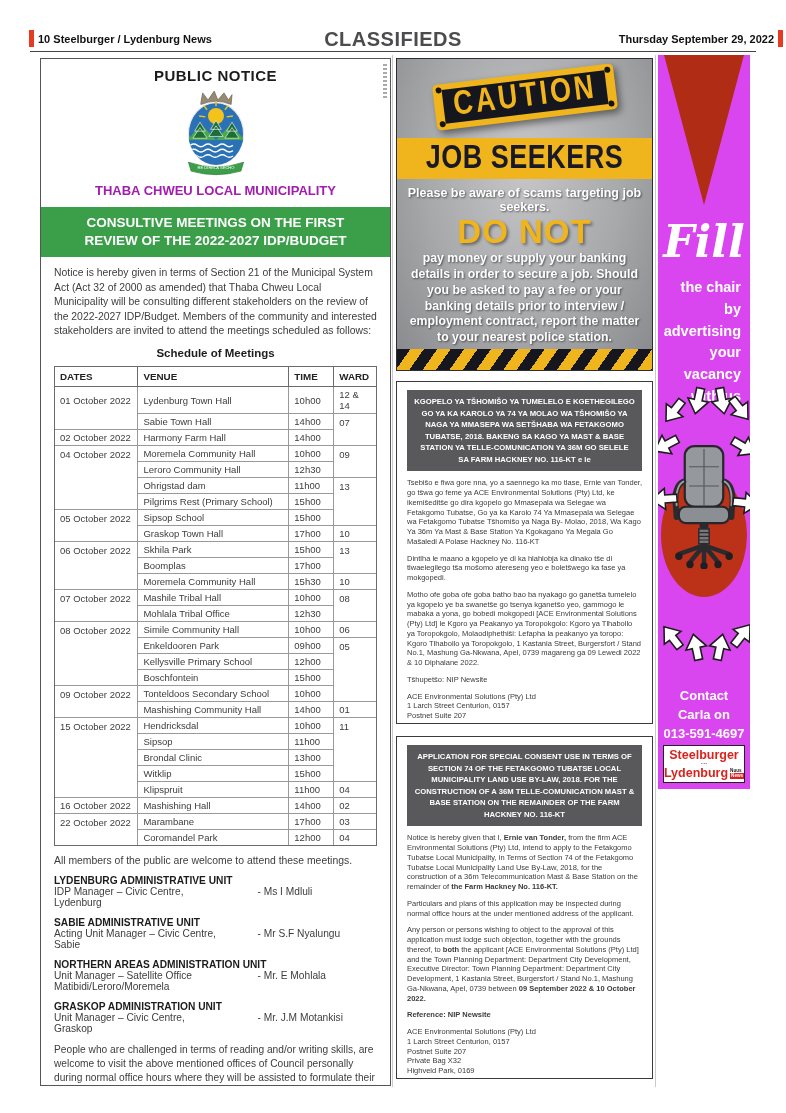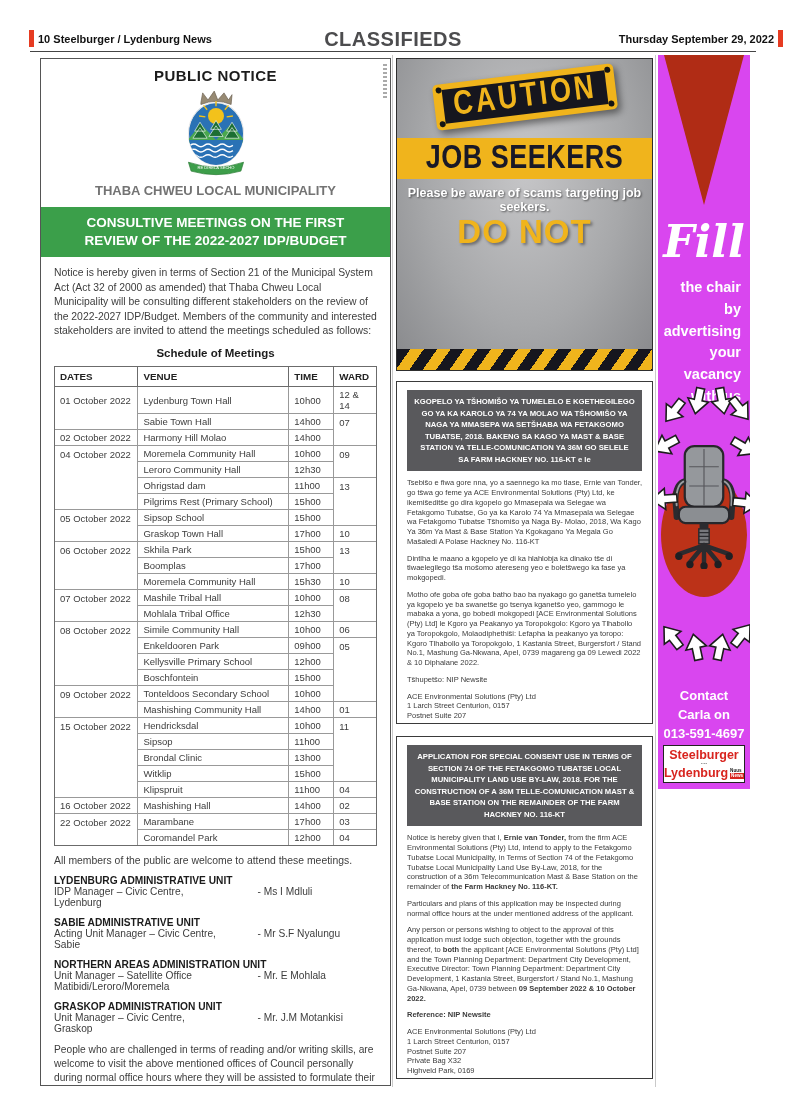--- a/index.html
+++ b/index.html
@@ -15,21 +15,21 @@
   .hdr-rule { position:absolute; left:30px; top:51px; width:726px; height:1px; background:#444; }
   .vrule { position:absolute; top:55px; width:1px; height:1032px; background:#c9c9c9; }
 
   
   .lbox { position:absolute; left:40px; top:58px; width:351px; height:1028px; border:1px solid #555;
           padding:8px 13px 6px; overflow:hidden; }
   .vcode { position:absolute; top:5px; right:3px; width:4px; height:36px;
            background:repeating-linear-gradient(180deg,#aaa 0 2px,transparent 2px 4px); }
   .pn-label { text-align:center; font-weight:bold; font-size:15px; letter-spacing:.5px; color:#1c1c1c; }
   .crest-wrap { text-align:center; margin:4px 0 2px; }
-  .muni-name { text-align:center; font-weight:bold; font-size:13px; color:#737373; margin-top:3px; }
+  .muni-name { text-align:center; font-weight:bold; font-size:13px; color:#a21caf; margin-top:3px; }
   .green-banner { background:#3b9f4a; color:#fff; font-weight:bold; font-size:13.5px; text-align:center;
                   line-height:1.35; padding:7px 18px; margin:9px -13px 9px; }
   .intro { font-size:10.4px; line-height:1.38; color:#3d3d3d; }
   .sched-title { text-align:center; font-weight:bold; font-size:11.5px; margin:9px 0 7px; color:#1c1c1c; }
   table.sched { width:100%; border:1px solid #6b6b6b; border-collapse:separate; border-spacing:0;
                 font-size:9.5px; color:#3c3c3c; }
   table.sched th { text-align:left; font-weight:bold; font-size:9.8px; padding:4px 5px;
                    border-bottom:1px solid #6b6b6b; border-right:1px solid #6b6b6b; color:#222; }
   table.sched td { padding:2px 5px; height:14.4px; border-bottom:1px solid #999; border-right:1px solid #999; }
   table.sched th:last-child, table.sched td:last-child { border-right:none; }
@@ -175,21 +175,21 @@
             <td class="col-ward">12 &amp; 14</td>
           </tr>
           <tr>
             <td class="col-date"></td>
             <td class="col-venue">Sabie Town Hall</td>
             <td class="col-time">14h00</td>
             <td class="col-ward nb">07</td>
           </tr>
           <tr>
             <td class="col-date">02 October 2022</td>
-            <td class="col-venue">Harmony Hill Molao</td>
+            <td class="col-venue">Harmony Farm Hall</td>
             <td class="col-time">14h00</td>
             <td class="col-ward"></td>
           </tr>
           <tr>
             <td class="col-date nb">04 October 2022</td>
             <td class="col-venue">Moremela Community Hall</td>
             <td class="col-time">10h00</td>
             <td class="col-ward nb">09</td>
           </tr>
           <tr>
@@ -384,20 +384,21 @@
       <span class="screw tr"></span>
       <span class="screw bl"></span>
       <span class="screw br"></span>
       <div class="inner"><span class="word">CAUTION</span></div>
     </div>
     <div class="js-band">
       <span>JOB SEEKERS</span>
     </div>
     <div class="please">Please be aware of scams targeting job seekers.</div>
     <div class="donot">DO NOT</div>
+    <div class="ad-body">pay money or supply your banking details in order to secure a job. Should you be asked to pay a fee or your banking details prior to interview / employment contract, report the matter to your nearest police station.</div>
     <div class="stripes"></div>
   </section>
 
   <section class="notice" id="kgopelo">
     <div class="nhead">KGOPELO YA TŠHOMIŠO YA TUMELELO E KGETHEGILEGO GO YA KA KAROLO YA 74 YA MOLAO WA TŠHOMIŠO YA NAGA YA MMASEPA WA SETŠHABA WA FETAKGOMO TUBATSE, 2018. BAKENG SA KAGO YA MAST &amp; BASE STATION YA TELLE-COMUNICATION YA 36M GO SELELE SA FARM HACKNEY NO. 116-KT e le</div>
     <p>Tsebišo e fiwa gore nna, yo a saennego ka mo tlase, Ernie van Tonder, go tšwa go feme ya ACE Environmental Solutions (Pty) Ltd, ke ikemišeditše go dira kgopelo go Mmasepala wa Selegae wa Fetakgomo Tubatse, Go ya ka Karolo 74 Ya Mmasepala wa Selegae wa Fetakgomo Tubatse Tšhomišo ya Naga By- Molao, 2018, Wa Kago Ya 36m Ya Mast &amp; Base Station Ya Kgokagano Ya Megala Go Mašaledi A Polase Hackney No. 116-KT</p>
     <p>Dintlha le maano a kgopelo ye di ka hlahlobja ka dinako tše di tlwaelegilego tša mošomo atereseng yeo e boletšwego ka fase ya mokgopedi.</p>
     <p>Motho ofe goba ofe goba batho bao ba nyakago go ganetša tumelelo ya kgopelo ye ba swanetše go tsenya kganetšo yeo, gammogo le mabaka a yona, go bobedi mokgopedi [ACE Environmental Solutions (Pty) Ltd] le Kgoro ya Peakanyo ya Toropokgolo: Kgoro ya Tlhabollo ya Toropokgolo, Molaodiphethiši: Lefapha la peakanyo ya toropo: Kgoro Tlhabollo ya Toropokgolo, 1 Kastania Street, Burgersfort / Stand No.1, Mashung Ga-Nkwana, Apel, 0739 magareng ga 09 Lewedi 2022 &amp; 10 Diphalane 2022.</p>
     <p class="ref">Tšhupetšo: NIP Newsite</p>
     <p>ACE Environmental Solutions (Pty) Ltd<br>1 Larch  Street Centurion, 0157<br>Postnet Suite 207<br>Private Bag X32<br>Highveld Park, 0169<br>Tel: 012-663-5200<br>E-mail: ernie@ace-env.co.za</p>

